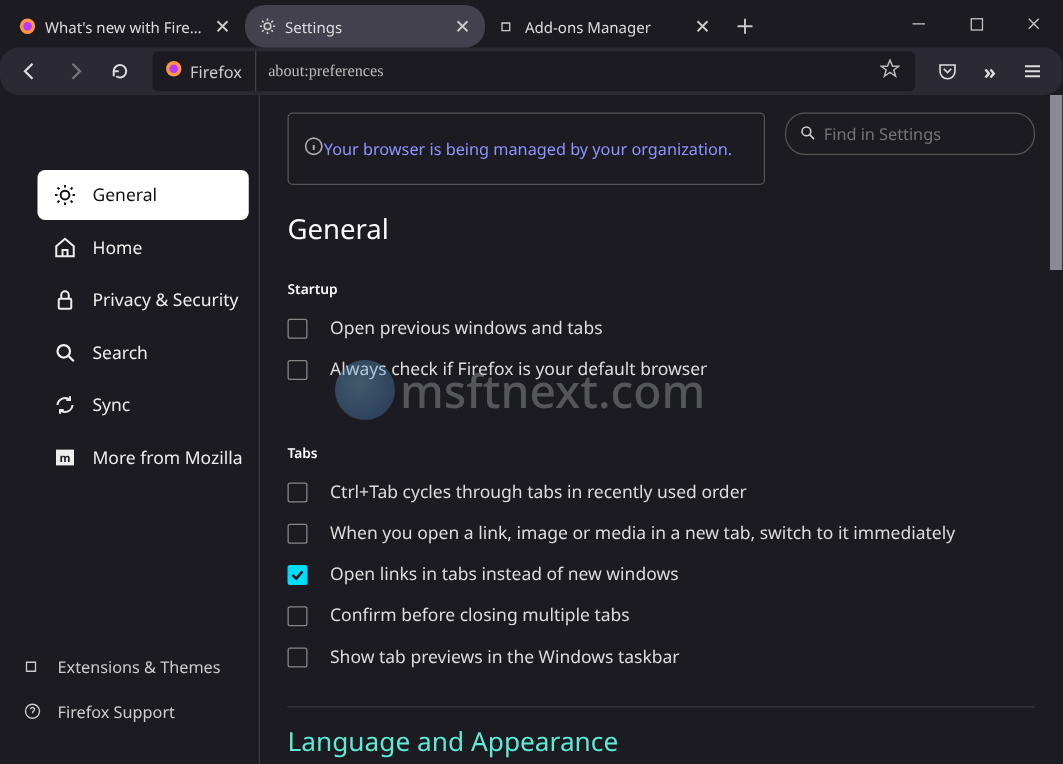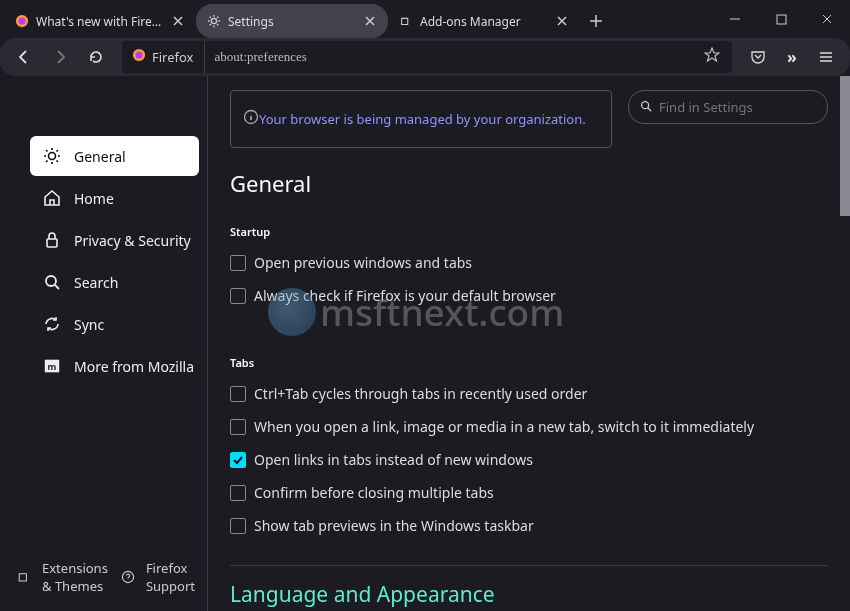--- a/index.html
+++ b/index.html
@@ -23,34 +23,34 @@
     .url-text { padding:0 10px; color:#bbb; font-size:13px; flex:1;font-family:Liberation Serif, serif; }
     .star { color:#bbb; margin-right:6px; }
     .chevrons { width:28px; height:32px; display:flex; align-items:center; justify-content:center; color:#ddd; font-weight:bold; }
     .hamburger { width:32px; height:32px; display:flex; align-items:center; justify-content:center; color:#ddd; }
 
     .content { display:flex; height:calc(611px - 76px); }
     .sidebar { width:208px; background:#1c1b22; border-right:1px solid #3a3944; padding-top:60px; display:flex; flex-direction:column; }
     .sidebar-main { padding-left:30px; display:flex; flex-direction:column; gap:0; }
     .side-item { display:flex; align-items:center; gap:12px; height:40px; padding-left:12px; padding-right:8px; color:#eee; font-size:14px; cursor:pointer; border-radius:4px; margin-bottom:2px; }
     .side-item.selected { background:#fff; color:#111; border-radius:6px; margin-right:8px;}
-    .sidebar-footer { margin-top:auto; padding:0 12px 8px 12px; display:flex; }
+    .sidebar-footer { margin-top:auto; padding:0 12px 24px 12px; display:flex; flex-direction:column; }
     .sfoot { display:flex; align-items:center; gap:10px; font-size:13px; color:#ccc; padding:8px 4px; }
 
     .main { flex:1; position:relative; overflow:hidden; padding:14px 22px 0 22px; }
     .topboxes { display:flex; gap:16px; margin-bottom:20px; }
     .orgbox { flex:1; border:1px solid #555; border-radius:4px; display:flex; align-items:center; padding:18px 12px; font-size:13px; }
     .orgbox .msg { color:#8f94ff; font-size:13px; }
     .searchbox { width:200px; border:1px solid #555; border-radius:16px; display:flex; align-items:center; padding:0 10px; height:34px; }
     .searchbox input { background:transparent; border:none; outline:none; color:#ccc; font-size:13px; width:100%; }
 
     h1 { font-size:22px; font-weight:400; margin-bottom:26px; }
     h2 { font-size:11px; font-weight:600; margin-bottom:14px; }
     .section { margin-bottom:50px; }
-    .chkrow { display:flex; align-items:center; gap:8px; font-size:14px; color:#ddd; margin-bottom:14px; }
+    .chkrow { display:flex; align-items:center; gap:18px; font-size:14px; color:#ddd; margin-bottom:14px; }
     .chk { width:16px; height:16px; border:1px solid #888; border-radius:2px; flex-shrink:0; display:flex; align-items:center; justify-content:center; }
     .chk.checked { background:#00ddff; border-color:#00ddff; }
     .chk.checked svg { display:block; }
     .chk svg { display:none; }
 
     .watermark { position:absolute; left:60px; top:210px; font-size:37px; font-weight:500; color:rgba(152,160,160,0.45); pointer-events:none; display:flex; align-items:center; gap:4px; }
     .wm-globe { width:48px; height:48px; border-radius:50%; background:radial-gradient(circle at 40% 40%,rgba(120,180,220,0.4),rgba(60,120,180,0.35)); }
 
     .scrollthumb { position:absolute; right:0; top:76px; width:10px; height:140px; background:#8a8a94; border-radius:0; }
     .ic { width:20px; height:20px; display:flex; align-items:center; justify-content:center; }

